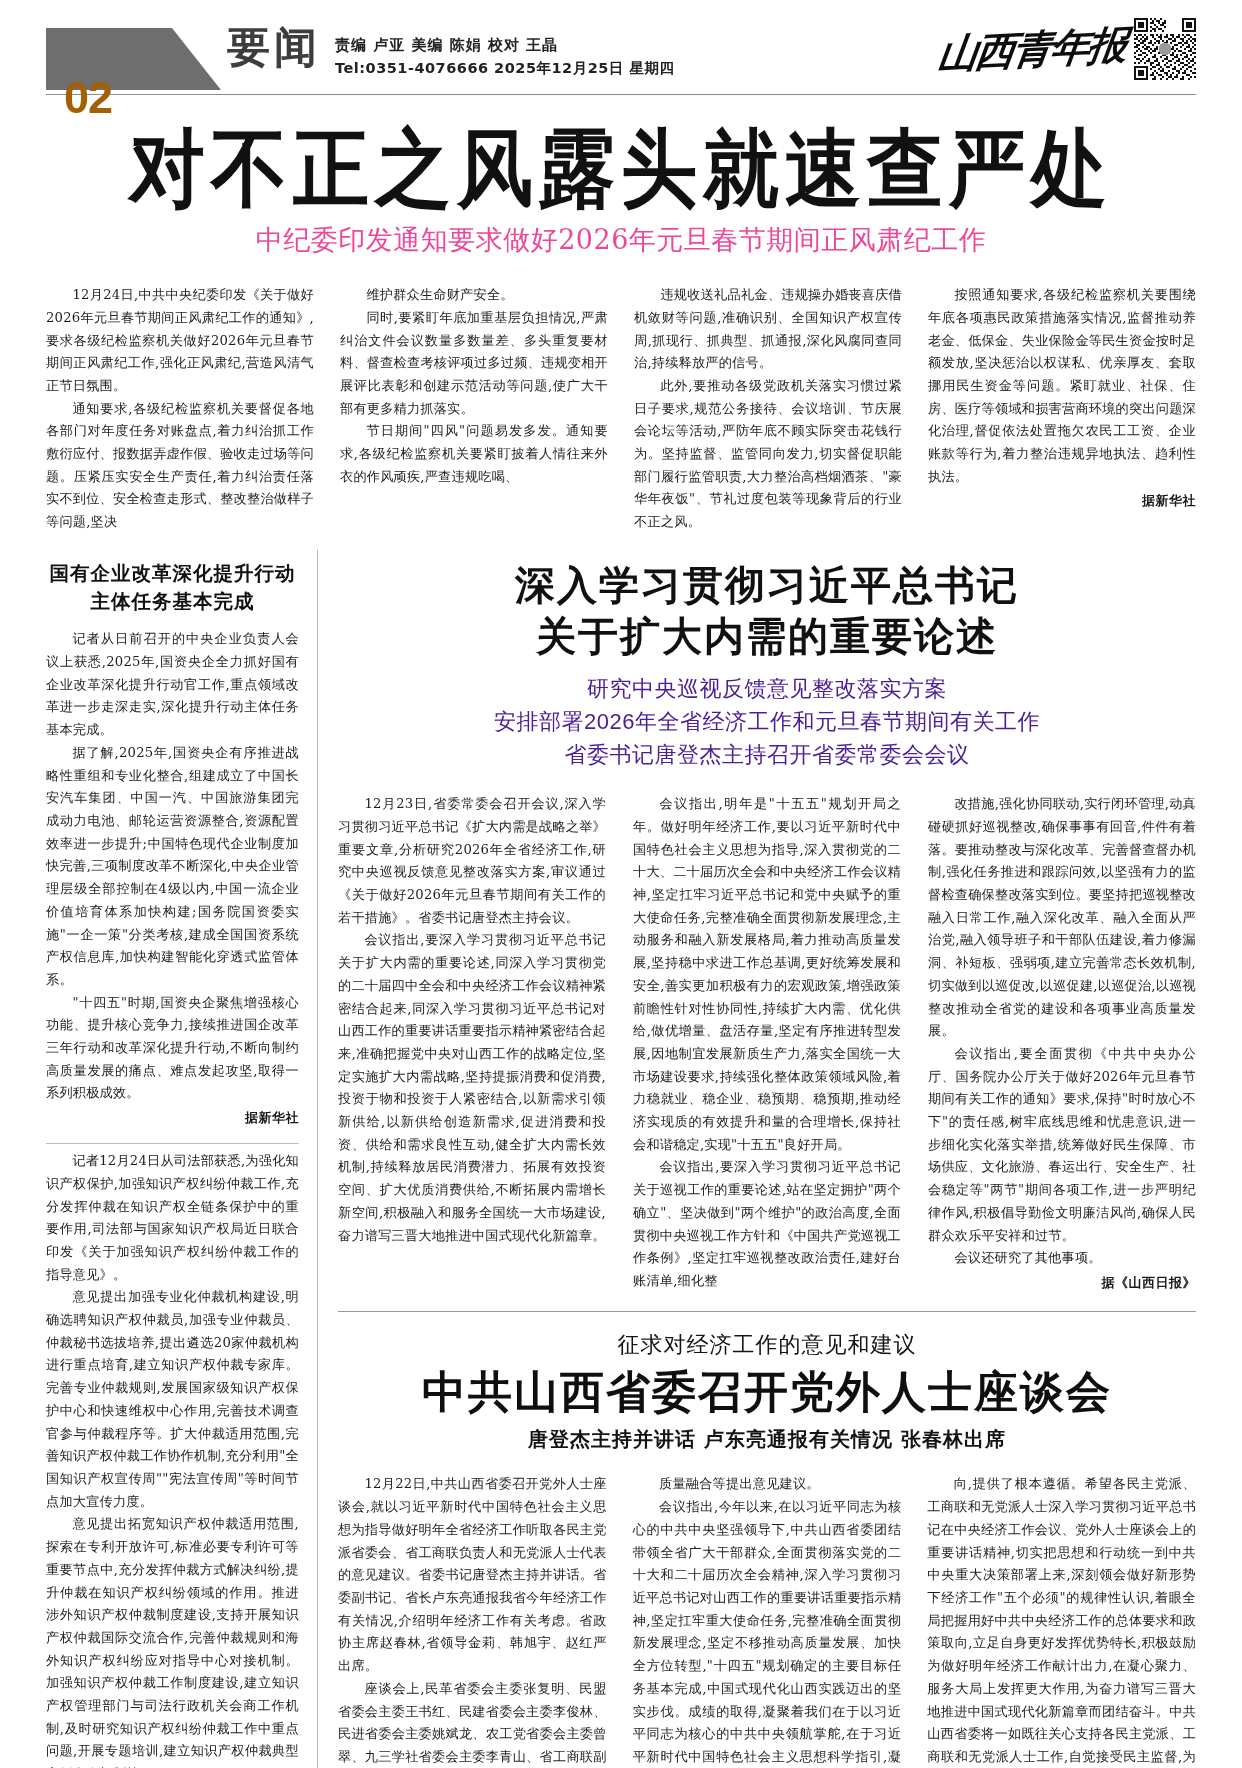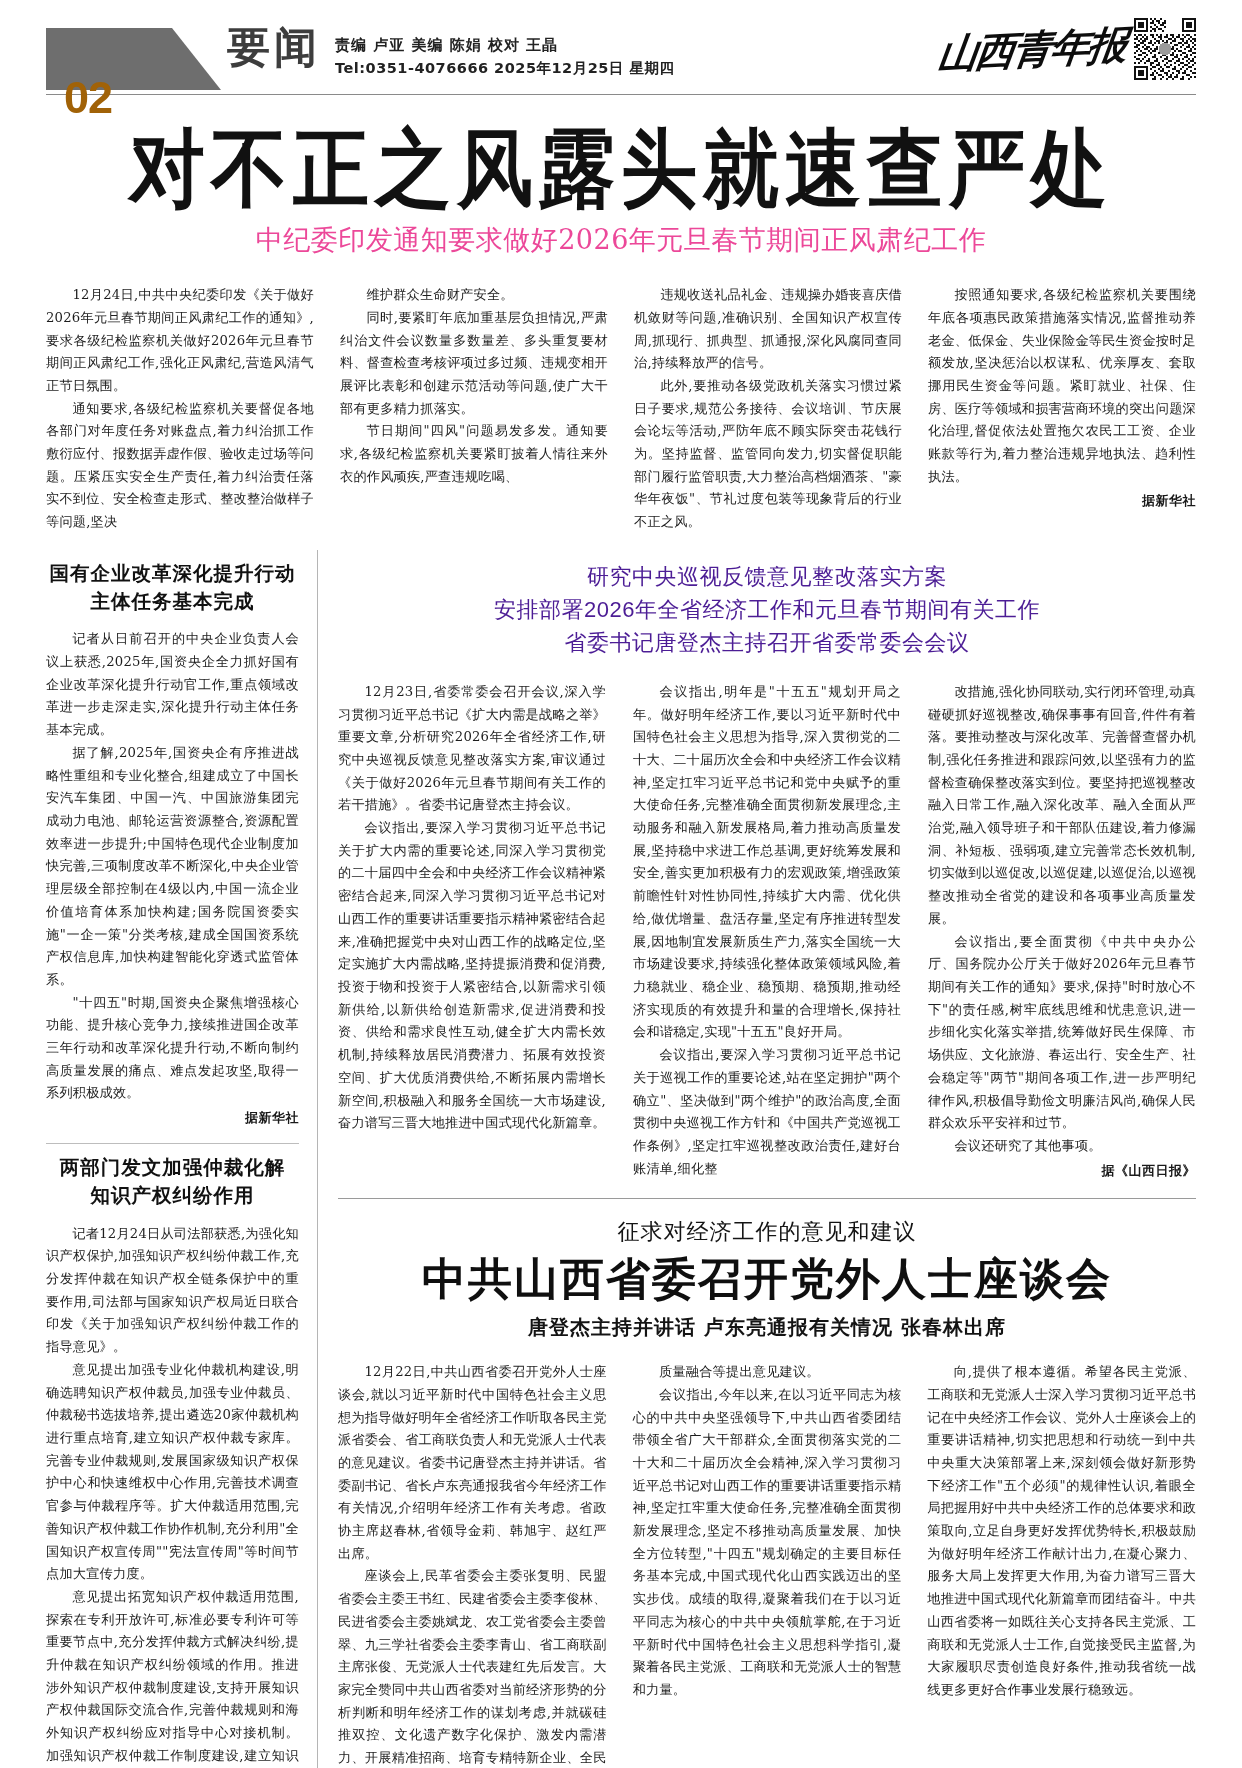--- a/index.html
+++ b/index.html
@@ -547,33 +547,33 @@
         <div>国有企业改革深化提升行动</div>
         <div>主体任务基本完成</div>
       </div>
       <p>记者从日前召开的中央企业负责人会议上获悉,2025年,国资央企全力抓好国有企业改革深化提升行动官工作,重点领域改革进一步走深走实,深化提升行动主体任务基本完成。</p>
       <p>据了解,2025年,国资央企有序推进战略性重组和专业化整合,组建成立了中国长安汽车集团、中国一汽、中国旅游集团完成动力电池、邮轮运营资源整合,资源配置效率进一步提升;中国特色现代企业制度加快完善,三项制度改革不断深化,中央企业管理层级全部控制在4级以内,中国一流企业价值培育体系加快构建;国务院国资委实施"一企一策"分类考核,建成全国国资系统产权信息库,加快构建智能化穿透式监管体系。</p>
       <p>"十四五"时期,国资央企聚焦增强核心功能、提升核心竞争力,接续推进国企改革三年行动和改革深化提升行动,不断向制约高质量发展的痛点、难点发起攻坚,取得一系列积极成效。</p>
       <div class="src">据新华社</div>
 
       <div class="rail-sep"></div>
 
-      <div class="rail-head">
-        <div>两部门发文加强仲裁化解</div>
-        <div>知识产权纠纷作用</div>
-      </div>
       <p>记者12月24日从司法部获悉,为强化知识产权保护,加强知识产权纠纷仲裁工作,充分发挥仲裁在知识产权全链条保护中的重要作用,司法部与国家知识产权局近日联合印发《关于加强知识产权纠纷仲裁工作的指导意见》。</p>
       <p>意见提出加强专业化仲裁机构建设,明确选聘知识产权仲裁员,加强专业仲裁员、仲裁秘书选拔培养,提出遴选20家仲裁机构进行重点培育,建立知识产权仲裁专家库。完善专业仲裁规则,发展国家级知识产权保护中心和快速维权中心作用,完善技术调查官参与仲裁程序等。扩大仲裁适用范围,完善知识产权仲裁工作协作机制,充分利用"全国知识产权宣传周""宪法宣传周"等时间节点加大宣传力度。</p>
       <p>意见提出拓宽知识产权仲裁适用范围,探索在专利开放许可,标准必要专利许可等重要节点中,充分发挥仲裁方式解决纠纷,提升仲裁在知识产权纠纷领域的作用。推进涉外知识产权仲裁制度建设,支持开展知识产权仲裁国际交流合作,完善仲裁规则和海外知识产权纠纷应对指导中心对接机制。加强知识产权仲裁工作制度建设,建立知识产权管理部门与司法行政机关会商工作机制,及时研究知识产权纠纷仲裁工作中重点问题,开展专题培训,建立知识产权仲裁典型案例发布机制等。</p>
 
     </div>
 
     <div class="right-zone">
 
       <div class="feature">
+        <div class="feature-title">
+          <div>深入学习贯彻习近平总书记</div>
+          <div>关于扩大内需的重要论述</div>
+        </div>
         <div class="feature-subs">
           <div>研究中央巡视反馈意见整改落实方案</div>
           <div>安排部署2026年全省经济工作和元旦春节期间有关工作</div>
           <div>省委书记唐登杰主持召开省委常委会会议</div>
         </div>
         <div class="feature-body col-text">
           <div class="col">
             <p>12月23日,省委常委会召开会议,深入学习贯彻习近平总书记《扩大内需是战略之举》重要文章,分析研究2026年全省经济工作,研究中央巡视反馈意见整改落实方案,审议通过《关于做好2026年元旦春节期间有关工作的若干措施》。省委书记唐登杰主持会议。</p>
             <p>会议指出,要深入学习贯彻习近平总书记关于扩大内需的重要论述,同深入学习贯彻党的二十届四中全会和中央经济工作会议精神紧密结合起来,同深入学习贯彻习近平总书记对山西工作的重要讲话重要指示精神紧密结合起来,准确把握党中央对山西工作的战略定位,坚定实施扩大内需战略,坚持提振消费和促消费,投资于物和投资于人紧密结合,以新需求引领新供给,以新供给创造新需求,促进消费和投资、供给和需求良性互动,健全扩大内需长效机制,持续释放居民消费潜力、拓展有效投资空间、扩大优质消费供给,不断拓展内需增长新空间,积极融入和服务全国统一大市场建设,奋力谱写三晋大地推进中国式现代化新篇章。</p>
           </div>

